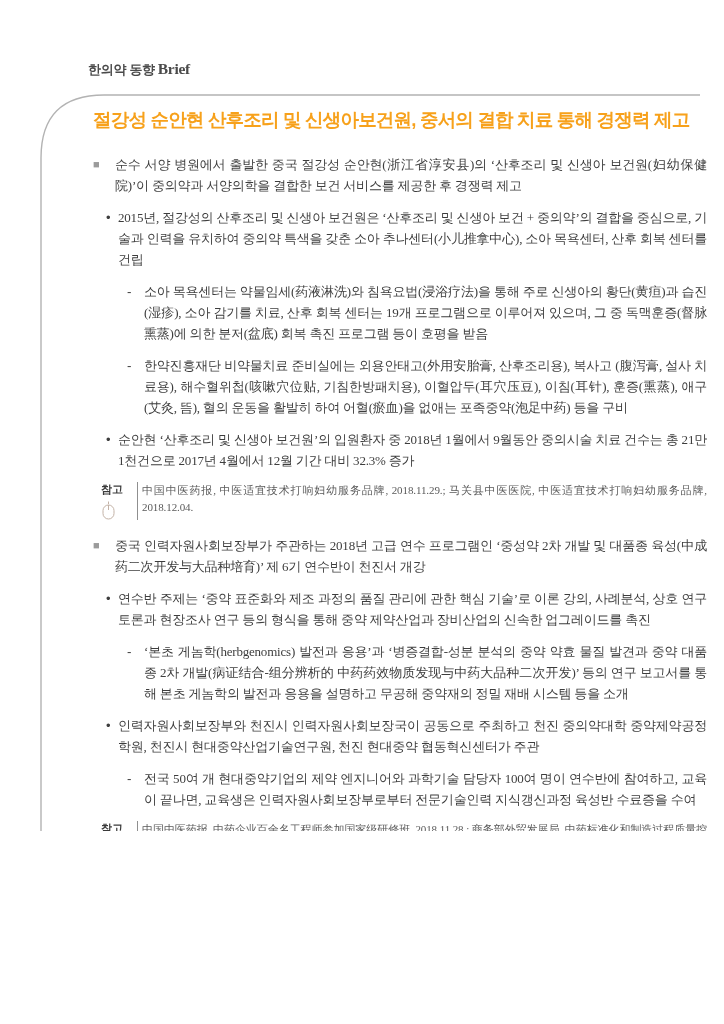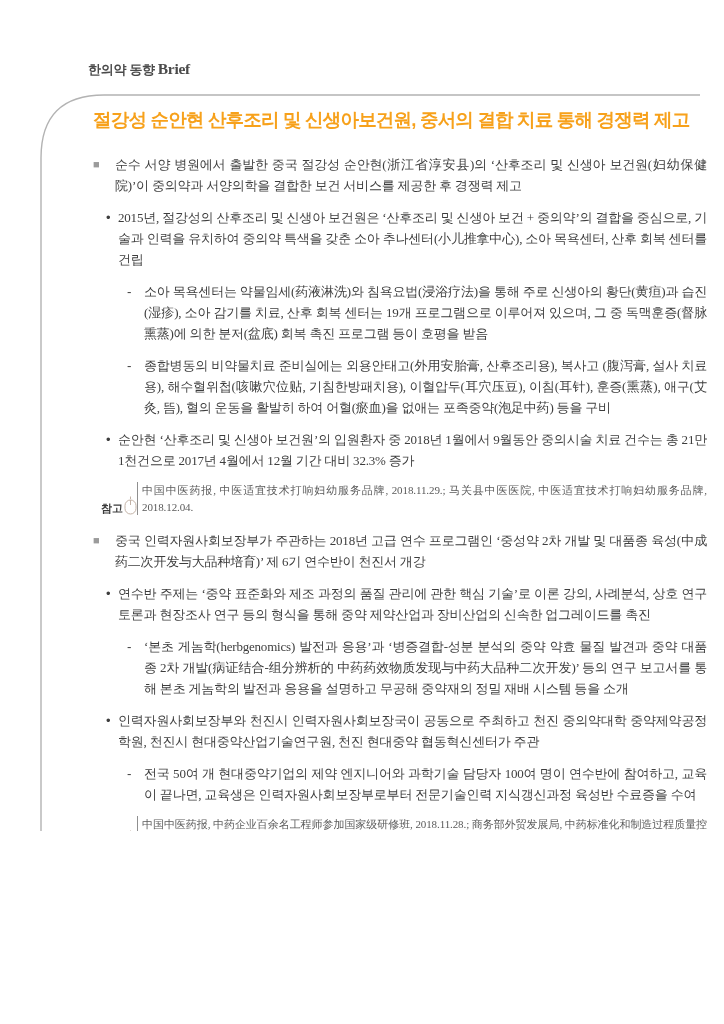--- a/index.html
+++ b/index.html
@@ -33,21 +33,21 @@
 
   .level-0 { margin-left:0; }
   .level-0 .marker { width:22px; color:#9b9b9b; font-size:11px; line-height:21px; }
   .level-1 { margin-left:13px; }
   .level-1 .marker { width:12px; color:#3d3d3d; font-size:13px; line-height:21px; }
   .level-2 { margin-left:34px; }
   .level-2 .marker { width:17px; color:#3d3d3d; font-size:13.4px; line-height:21px; }
 
   
   .ref { display:flex; margin:3px 0 15px 8px; }
-  .ref-left { flex:none; width:36px; display:flex; flex-direction:row; align-items:flex-end; }
+  .ref-left { flex:none; width:36px; display:flex; flex-direction:column; align-items:flex-start; }
   .ref-label {
     font-family:"Liberation Sans", sans-serif; font-weight:bold;
     font-size:11px; color:#3a3a3a; line-height:14px;
   }
   .mouse-icon { margin:5px 0 0 1px; }
   .ref-text {
     margin:0; flex:1; border-left:1.5px solid #8f8f8f; padding-left:4px;
     font-size:11px; line-height:16.5px; color:#5a5a5a; text-align:justify; letter-spacing:-0.1px;
   }
 
@@ -95,21 +95,21 @@
       <p>2015년, 절강성의 산후조리 및 신생아 보건원은 ‘산후조리 및 신생아 보건 + 중의약’의 결합을 중심으로, 기술과 인력을 유치하여 중의약 특색을 갖춘 소아 추나센터(小儿推拿中心), 소아 목욕센터, 산후 회복 센터를 건립</p>
     </div>
 
     <div class="block level-2">
       <span class="marker">-</span>
       <p>소아 목욕센터는 약물임세(药液淋洗)와 침욕요법(浸浴疗法)을 통해 주로 신생아의 황단(黄疸)과 습진(湿疹), 소아 감기를 치료, 산후 회복 센터는 19개 프로그램으로 이루어져 있으며, 그 중 독맥훈증(督脉熏蒸)에 의한 분저(盆底) 회복 촉진 프로그램 등이 호평을 받음</p>
     </div>
 
     <div class="block level-2">
       <span class="marker">-</span>
-      <p>종합병동의 비약물치료 준비실에는 외용안태고(外用安胎膏, 산후조리용), 복사고 (腹泻膏, 설사 치료용), 해수혈위첩(咳嗽穴位贴, 기침한방패치용), 이혈압두(耳穴压豆), 이침(耳针), 훈증(熏蒸), 애구(艾灸, 뜸), 혈의 운동을 활발히 하여 어혈(瘀血)을 없애는 포족중약(泡足中药) 등을 구비</p>
+      <p>한약진흥재단 비약물치료 준비실에는 외용안태고(外用安胎膏, 산후조리용), 복사고 (腹泻膏, 설사 치료용), 해수혈위첩(咳嗽穴位贴, 기침한방패치용), 이혈압두(耳穴压豆), 이침(耳针), 훈증(熏蒸), 애구(艾灸, 뜸), 혈의 운동을 활발히 하여 어혈(瘀血)을 없애는 포족중약(泡足中药) 등을 구비</p>
     </div>
 
     <div class="block level-1">
       <span class="marker">•</span>
       <p>순안현 ‘산후조리 및 신생아 보건원’의 입원환자 중 2018년 1월에서 9월동안 중의시술 치료 건수는 총 21만 1천건으로 2017년 4월에서 12월 기간 대비 32.3% 증가</p>
     </div>
 
     <div class="ref">
       <div class="ref-left">
         <span class="ref-label">참고</span>

